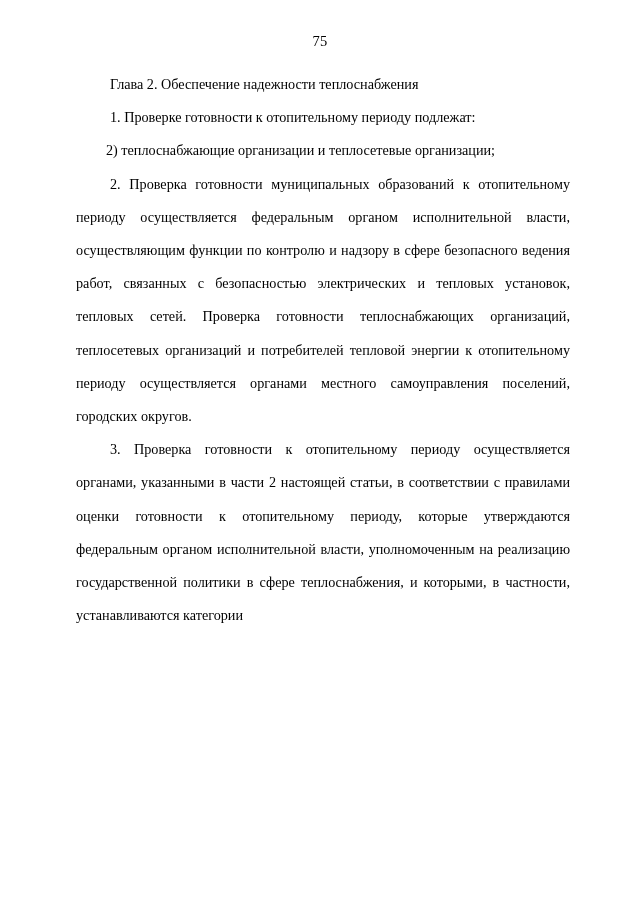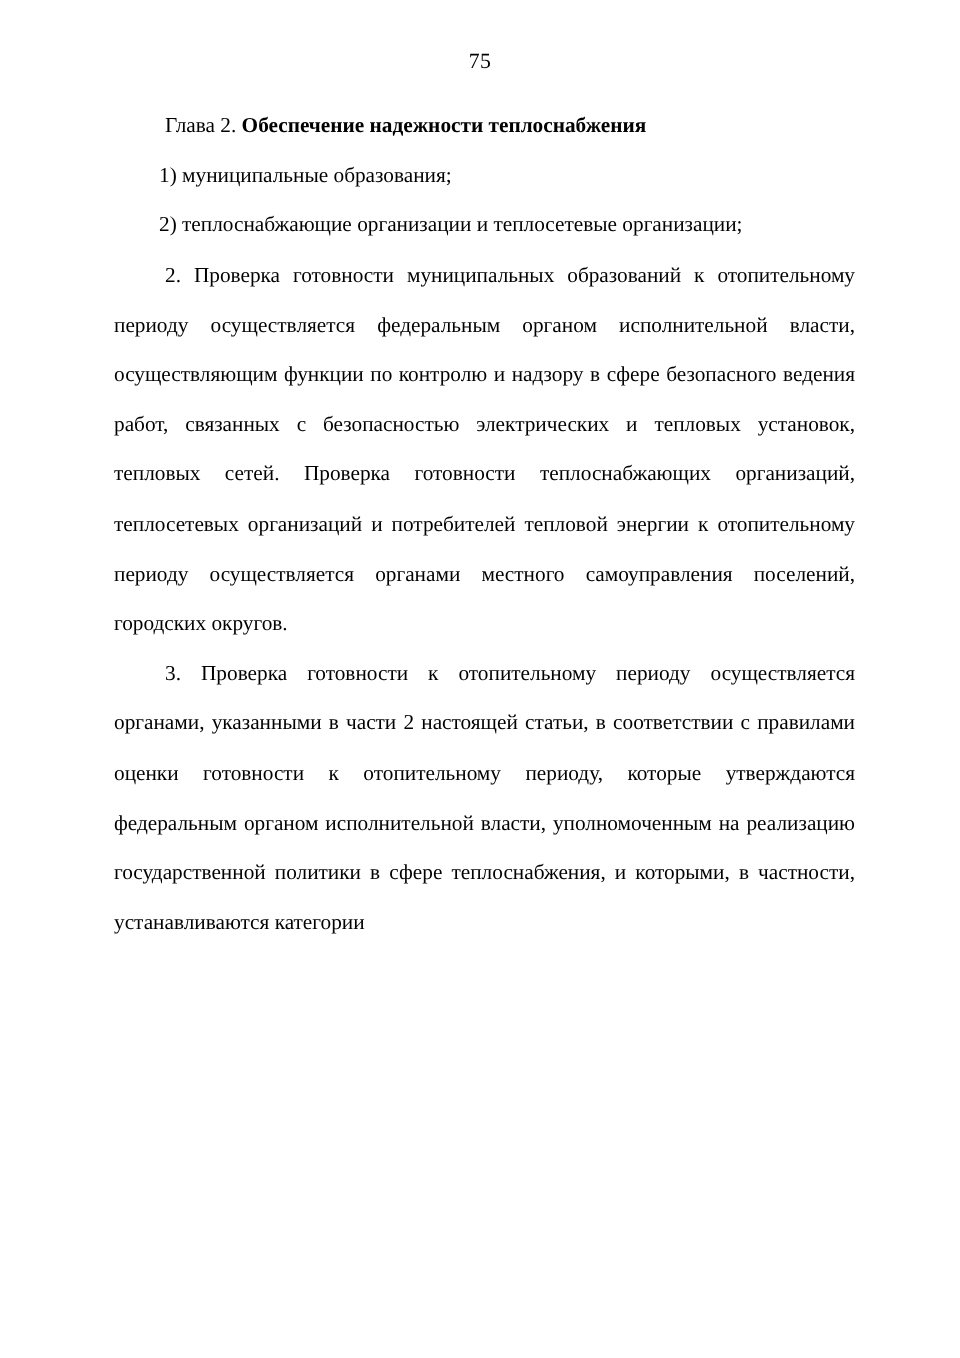--- a/index.html
+++ b/index.html
@@ -49,37 +49,37 @@
   .indent-sm {
     text-indent: 30px;
   }
   .heading {
     font-size: 14.2px;
     line-height: 33.2px;
     text-indent: 34px;
     margin: 0;
   }
   .heading b {
-    font-weight: bold;
+    font-weight: normal;
   }
 </style>
 </head>
 <body>
 
 <div class="page">
 
   <div class="page-number">75</div>
 
   <div class="content">
 
     <p class="heading"><span>Глава 2. </span><b>Обеспечение надежности теплоснабжения</b></p>
 
 
+    <p class="para indent">1. Проверке готовности к отопительному периоду подлежат:</p>
 
-    <p class="para indent-sm">1) муниципальные образования;</p>
 
     <p class="para indent-sm">2) теплоснабжающие организации и теплосетевые организации;</p>
 
 
     <p class="para indent">2. Проверка готовности муниципальных образований к отопительному периоду осуществляется федеральным органом исполнительной власти, осуществляющим функции по контролю и надзору в сфере безопасного ведения работ, связанных с безопасностью электрических и тепловых установок, тепловых сетей. Проверка готовности теплоснабжающих организаций, теплосетевых организаций и потребителей тепловой энергии к отопительному периоду осуществляется органами местного самоуправления поселений, городских округов.</p>
 
     <p class="para indent">3. Проверка готовности к отопительному периоду осуществляется органами, указанными в части 2 настоящей статьи, в соответствии с правилами оценки готовности к отопительному периоду, которые утверждаются федеральным органом исполнительной власти, уполномоченным на реализацию государственной политики в сфере теплоснабжения, и которыми, в частности, устанавливаются категории</p>
 
   </div>
 

